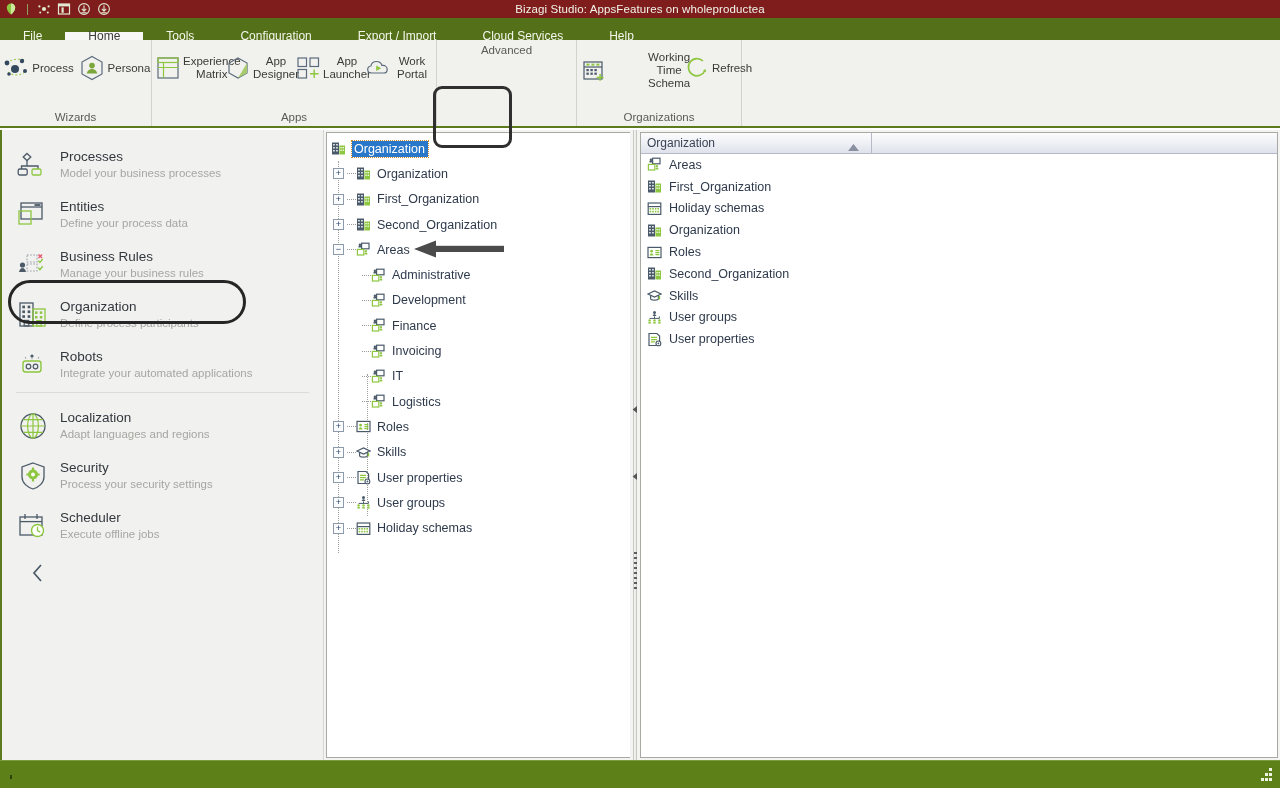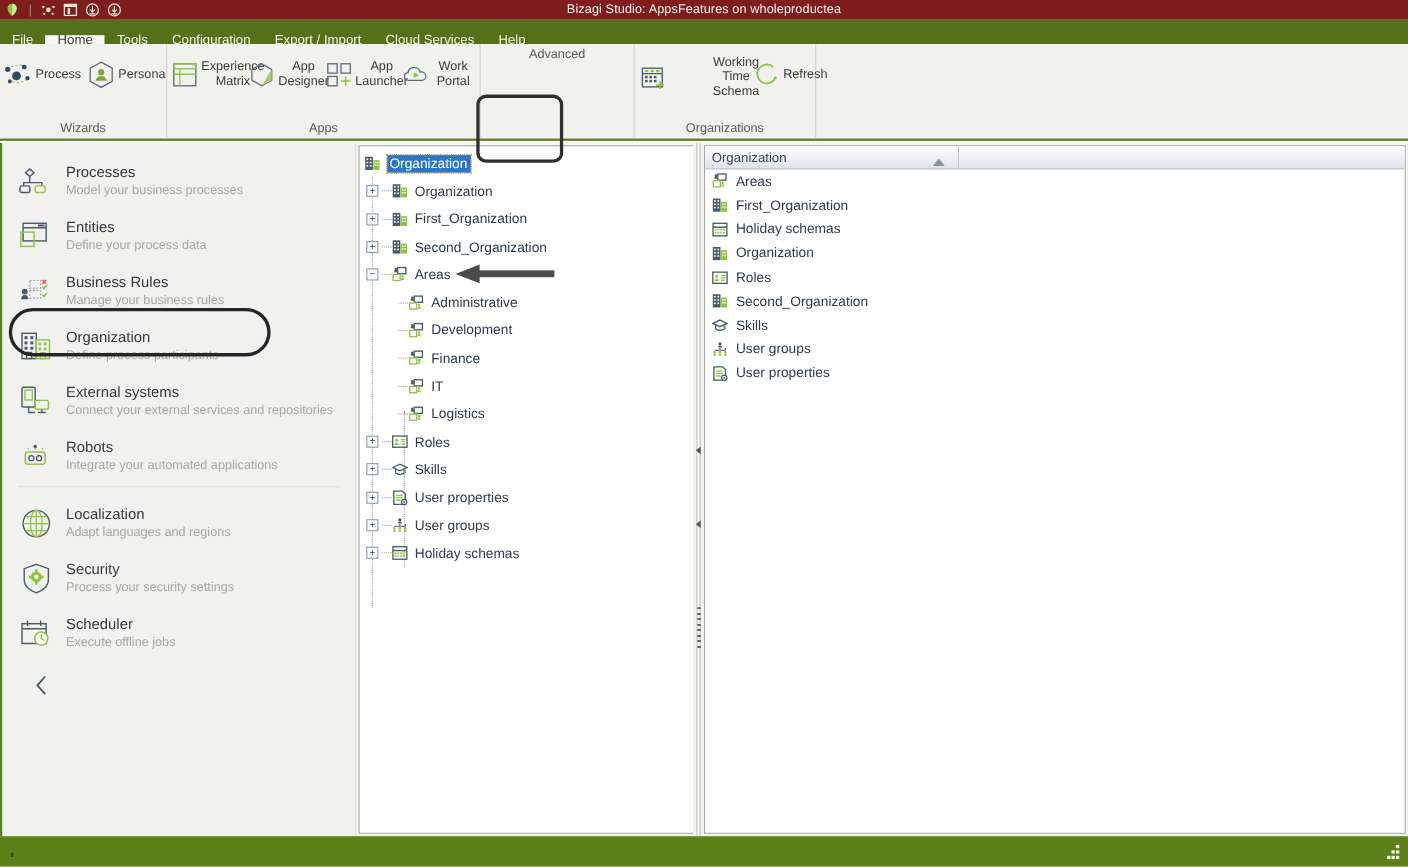--- a/index.html
+++ b/index.html
@@ -33,21 +33,21 @@
 
   
   .menubar {
     height: 22px; width: 100%;
     background: #547018;
     display: flex; align-items: stretch;
     position: relative;
   }
   .menu-item {
     display: flex; align-items: center;
-    padding: 0 11px;
+    padding: 0 23px;
     color: #f4f6ec; font-size: 12px;
     cursor: default;
     margin-top: 14px;
   }
   .menu-item.active {
     background: #f7f7f5; color: #3a3a36;
   }
 
   
   .ribbon {
@@ -505,34 +505,20 @@
           </g>
           <rect x="20.8" y="22.6" width="4.4" height="5.4" fill="none" stroke="#8dc63f" stroke-width="1.2"></rect>
         </svg>
       </span>
       <span class="sb-txt">
         <span class="sb-title" style="display:block">Organization</span>
         <span class="sb-sub" style="display:block">Define process participants</span>
       </span>
     </div>
 
-    <div class="sb-item">
-      <span class="sb-ico">
-        <svg width="34" height="34" viewBox="0 0 34 34">
-          <rect x="4" y="4" width="12" height="18" rx="1.4" fill="none" stroke="#4c5a68" stroke-width="1.3"></rect>
-          <rect x="6.6" y="6.6" width="6.8" height="9" fill="none" stroke="#8dc63f" stroke-width="1.2"></rect>
-          <rect x="16" y="16" width="12" height="8" rx="1.2" fill="none" stroke="#8dc63f" stroke-width="1.3"></rect>
-          <path d="M22 24v3M18.4 27h7.2M10 22v5h6" fill="none" stroke="#4c5a68" stroke-width="1.2"></path>
-        </svg>
-      </span>
-      <span class="sb-txt">
-        <span class="sb-title" style="display:block">External systems</span>
-        <span class="sb-sub" style="display:block">Connect your external services and repositories</span>
-      </span>
-    </div>
 
     <div class="sb-item">
       <span class="sb-ico">
         <svg width="34" height="34" viewBox="0 0 34 34">
           <circle cx="16" cy="8" r="1.6" fill="#4c5a68"></circle>
           <path d="M16 9.6v3.4M9 9.2l1.8 2.4M23 9.2l-1.8 2.4" stroke="#9aa2aa" stroke-width="1.1" stroke-dasharray="1.6 1.6" fill="none"></path>
           <rect x="7" y="13" width="18" height="11" rx="2.4" fill="none" stroke="#8dc63f" stroke-width="1.4"></rect>
           <circle cx="12.5" cy="18.5" r="2.3" fill="none" stroke="#4c5a68" stroke-width="1.2"></circle>
           <circle cx="19.5" cy="18.5" r="2.3" fill="none" stroke="#4c5a68" stroke-width="1.2"></circle>
         </svg>
@@ -758,20 +744,34 @@
           <svg width="15" height="15" viewBox="0 0 15 15">
               <rect x="5.6" y="1.2" width="7.4" height="5.6" fill="none" stroke="#4a5a6a" stroke-width="1.2"></rect>
               <rect x="1.4" y="7.4" width="6.4" height="5.6" fill="none" stroke="#8dc63f" stroke-width="1.2"></rect>
               <path d="M2.6 5.4a1.5 1.5 0 1 1 2.6 0z" fill="#4a5a6a"></path>
               <circle cx="3.9" cy="2.7" r="1.2" fill="#4a5a6a"></circle>
               <circle cx="10" cy="9.2" r="1.1" fill="#8dc63f"></circle>
               <path d="M8.8 12.6a1.4 1.4 0 1 1 2.4 0z" fill="#8dc63f"></path>
             </svg>
         </span>
         <span class="tlabel">Finance</span>
+      </div>
+      <div class="trow" style="padding-left:35px">
+        <span class="tdots d"></span>
+        <span class="tico">
+          <svg width="15" height="15" viewBox="0 0 15 15">
+              <rect x="5.6" y="1.2" width="7.4" height="5.6" fill="none" stroke="#4a5a6a" stroke-width="1.2"></rect>
+              <rect x="1.4" y="7.4" width="6.4" height="5.6" fill="none" stroke="#8dc63f" stroke-width="1.2"></rect>
+              <path d="M2.6 5.4a1.5 1.5 0 1 1 2.6 0z" fill="#4a5a6a"></path>
+              <circle cx="3.9" cy="2.7" r="1.2" fill="#4a5a6a"></circle>
+              <circle cx="10" cy="9.2" r="1.1" fill="#8dc63f"></circle>
+              <path d="M8.8 12.6a1.4 1.4 0 1 1 2.4 0z" fill="#8dc63f"></path>
+            </svg>
+        </span>
+        <span class="tlabel">Invoicing</span>
       </div>
       <div class="trow" style="padding-left:35px">
         <span class="tdots d"></span>
         <span class="tico">
           <svg width="15" height="15" viewBox="0 0 15 15">
               <rect x="5.6" y="1.2" width="7.4" height="5.6" fill="none" stroke="#4a5a6a" stroke-width="1.2"></rect>
               <rect x="1.4" y="7.4" width="6.4" height="5.6" fill="none" stroke="#8dc63f" stroke-width="1.2"></rect>
               <path d="M2.6 5.4a1.5 1.5 0 1 1 2.6 0z" fill="#4a5a6a"></path>
               <circle cx="3.9" cy="2.7" r="1.2" fill="#4a5a6a"></circle>
               <circle cx="10" cy="9.2" r="1.1" fill="#8dc63f"></circle>

